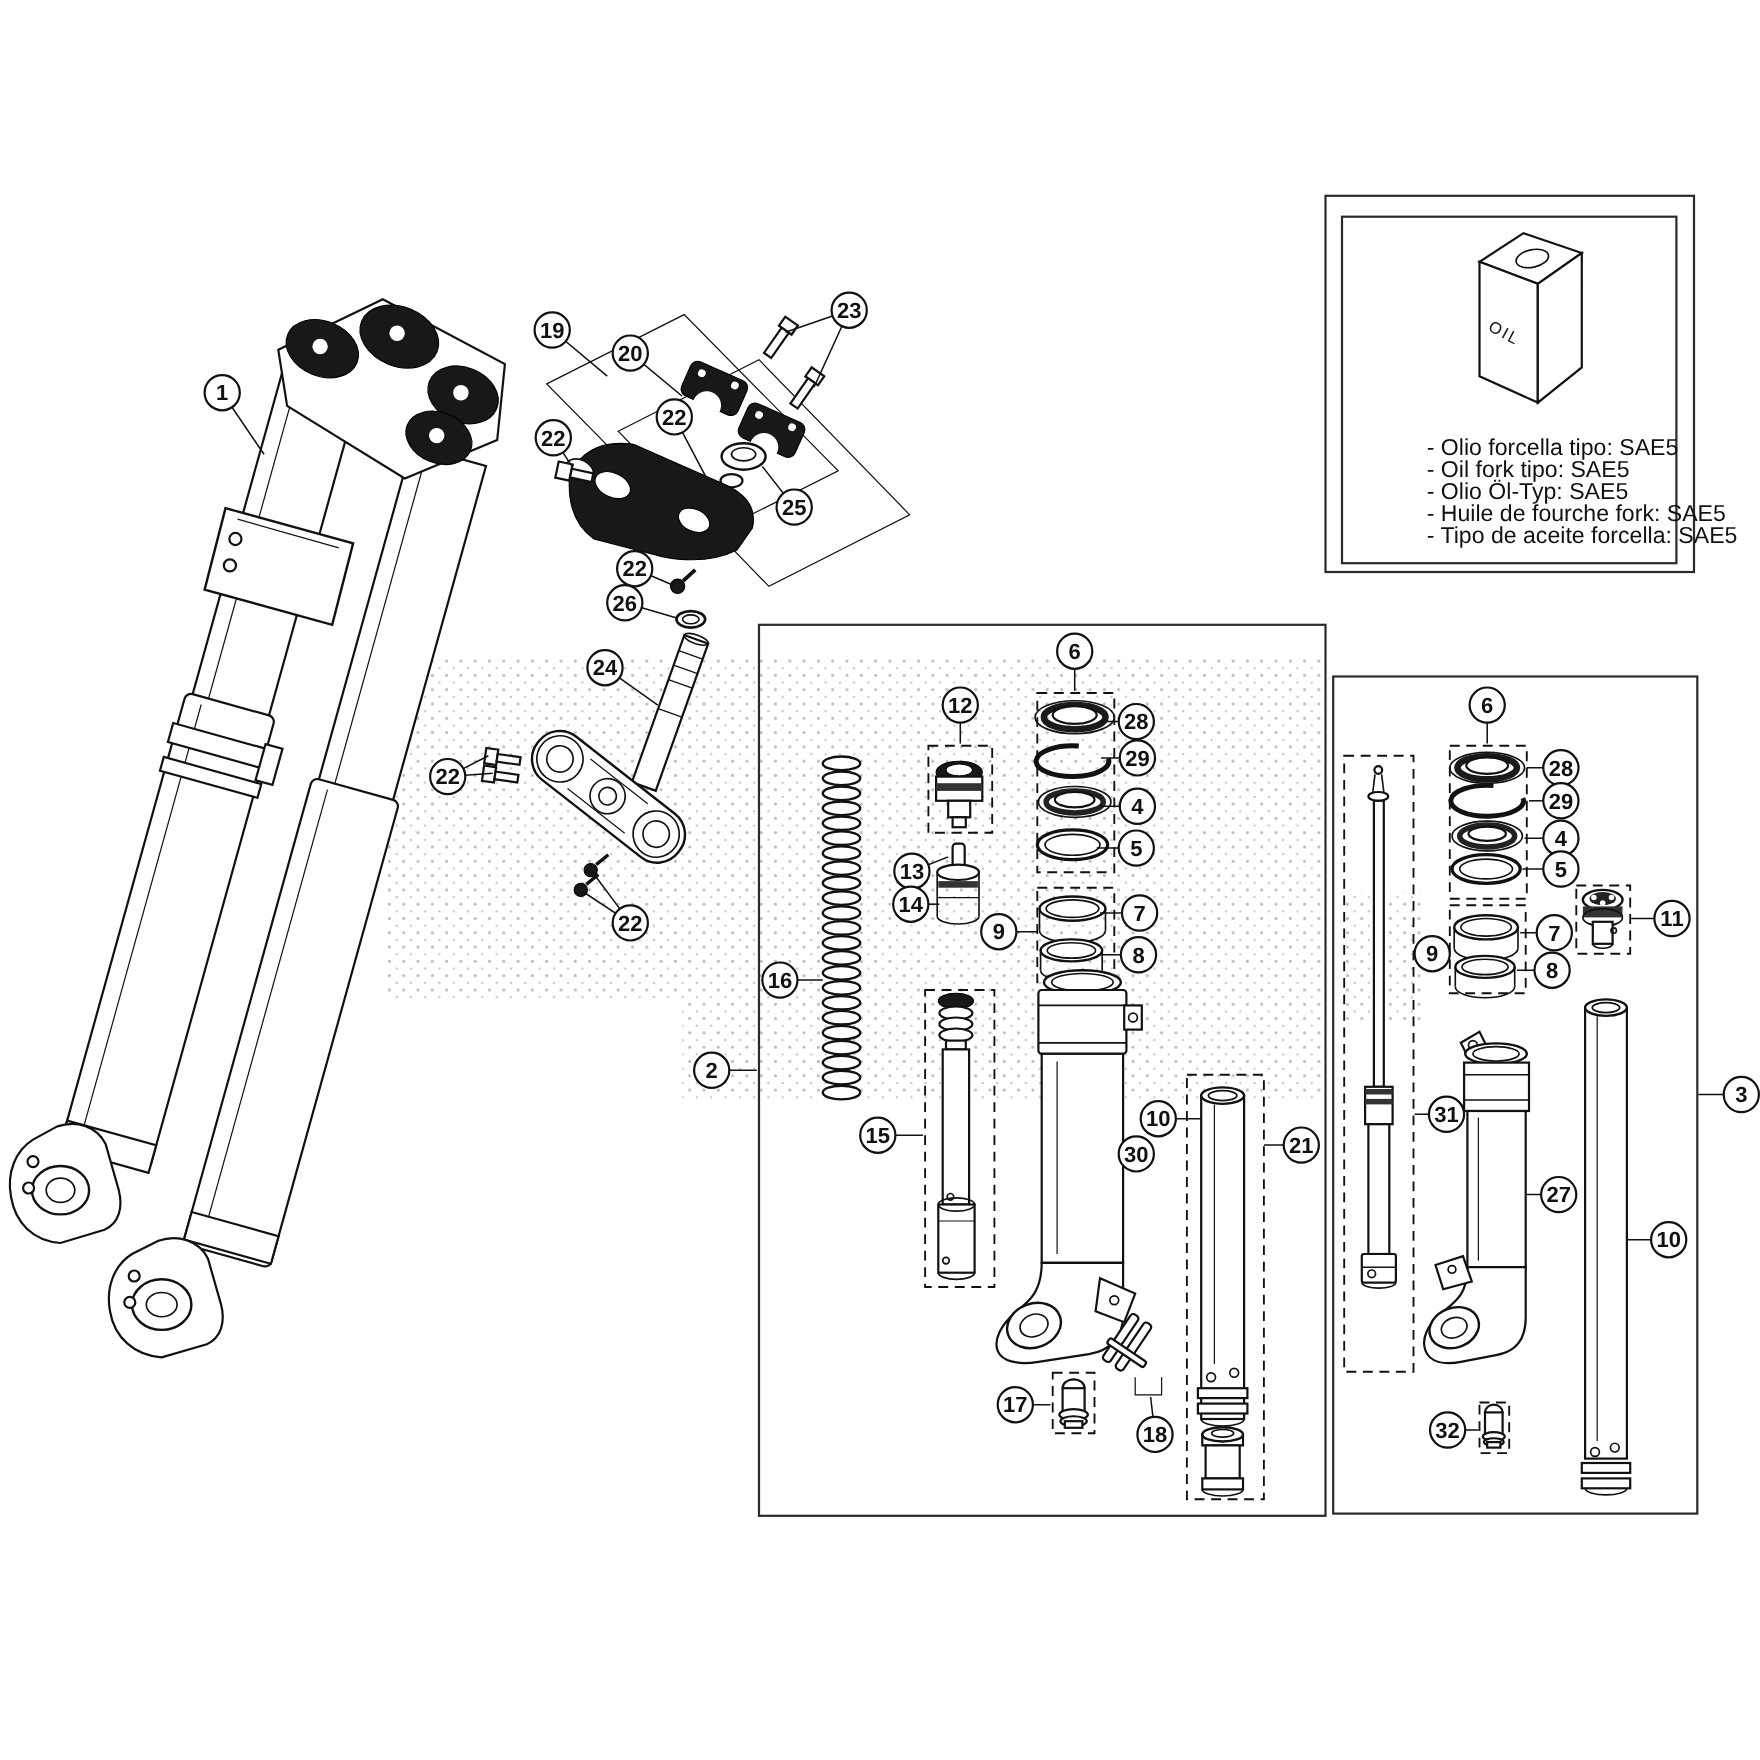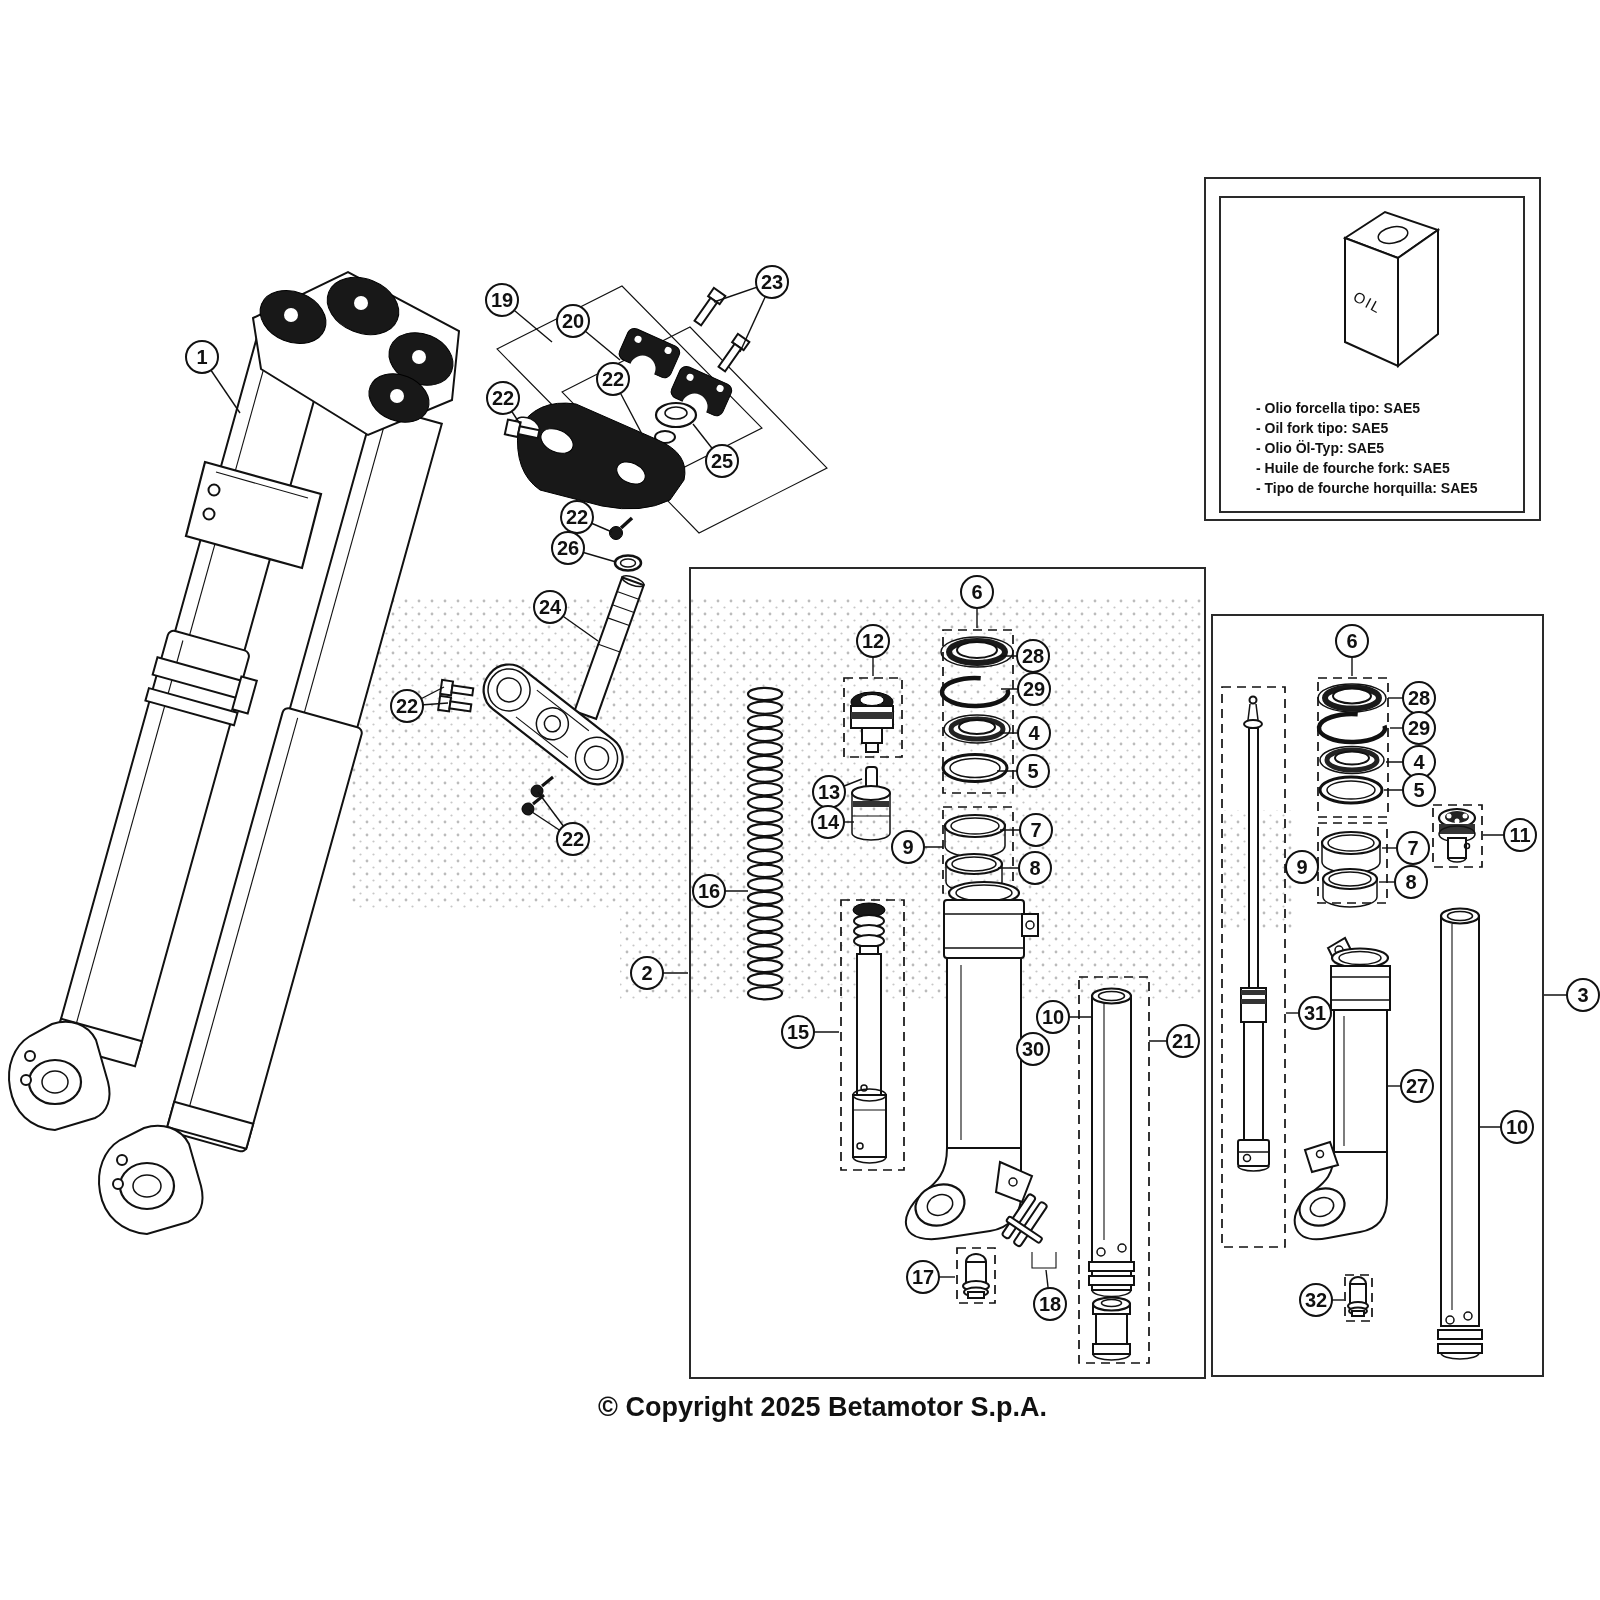--- a/index.html
+++ b/index.html
@@ -14,22 +14,22 @@
   .dark{fill:#181818;stroke:#000;stroke-width:1;}
   .band{fill:#333;stroke:none;}
   .panel{fill:none;stroke:#2a2a2a;stroke-width:2;}
   .dashed{fill:none;stroke:#111;stroke-width:1.7;stroke-dasharray:9 6;}
   .leader{stroke:#111;stroke-width:1.4;}
   .co {fill:#fff;stroke:#111;stroke-width:2;}
   .cot{font:bold 20px "Liberation Sans",sans-serif;text-anchor:middle;fill:#111;}
   .coil{fill:#fff;stroke:#111;stroke-width:2.2;}
   .oil-label{font:15px "Liberation Sans",sans-serif;letter-spacing:2px;fill:#111;}
   
-  #oil-info-text{position:absolute;left:1256px;top:398px;width:290px;
-    font-size:14px;font-weight:bold;color:#111;line-height:20px;white-space:nowrap;}
+  #oil-info-text{position:absolute;left:1297px;top:398px;width:290px;
+    font-size:21px;font-weight:normal;color:#111;line-height:20px;white-space:nowrap;}
   #copyright{position:absolute;left:598px;top:1392px;font-size:27px;font-weight:bold;color:#111;}
 </style>
 </head>
 <body>
 
 <div id="stage">
 
 <svg id="diagram-svg" width="1600" height="1600" viewBox="0 0 1600 1600">
 
   <defs>
@@ -696,18 +696,17 @@
           <text x="1583" y="1002" class="cot">3</text>
         </g>
       </g>
 </svg>
 
 <div id="oil-info-text">
   <div>- Olio forcella tipo: SAE5</div>
   <div>- Oil fork tipo: SAE5</div>
   <div>- Olio Öl-Typ: SAE5</div>
   <div>- Huile de fourche fork: SAE5</div>
-  <div>- Tipo de fourche horquilla: SAE5</div>
+  <div>- Tipo de aceite forcella: SAE5</div>
 </div>
 
-<div id="copyright">© Copyright 2025 Betamotor S.p.A.</div>
 
 </div>
 
 </body></html>

